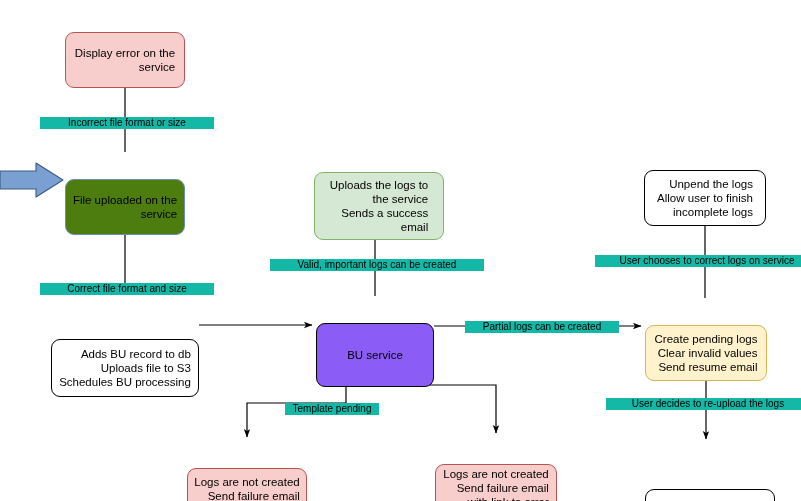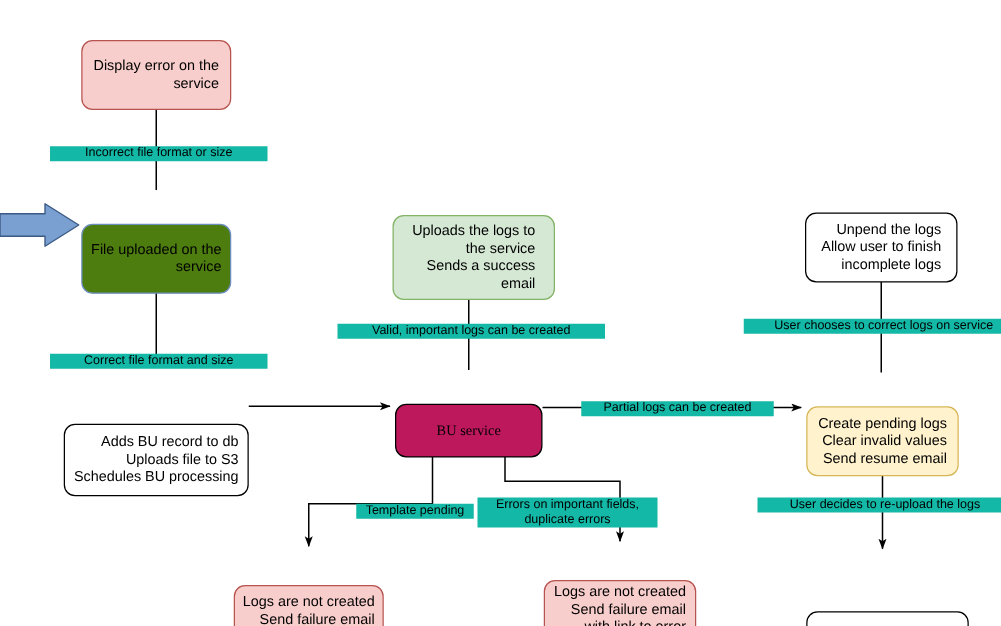--- a/index.html
+++ b/index.html
@@ -99,21 +99,21 @@
     <span>Adds BU record to db
 Uploads file to S3
 Schedules BU processing</span>
   </div>
   <div class="node" style="left: 314px; top: 145px; width: 130px; height: 68px; background: rgb(213, 232, 212); border-color: rgb(130, 179, 102);">
     <span>Uploads the logs to
 the service
 Sends a success
 email</span>
   </div>
-  <div class="node" style="left: 316px; top: 296px; width: 118px; height: 43px; background: #be185d; border-color: rgb(0, 0, 0); font-family: Liberation Serif, serif;">
+  <div class="node" style="left: 316px; top: 296px; width: 118px; height: 64px; background: #8b5cf6; border-color: rgb(0, 0, 0);">
     <span>BU service</span>
   </div>
   <div class="node" style="left: 644px; top: 143px; width: 122px; height: 56px; background: rgb(255, 255, 255); border-color: rgb(0, 0, 0);">
     <span>Unpend the logs
 Allow user to finish
 incomplete logs</span>
   </div>
   <div class="node" style="left: 645px; top: 298px; width: 122px; height: 56px; background: rgb(255, 242, 204); border-color: rgb(214, 182, 86);">
     <span>Create pending logs
 Clear invalid values
@@ -134,17 +134,15 @@
     <span>Mark choice as re-
 upload</span>
   </div>
 
   <div class="edge-label" style="width: 170px; left: 40px; top: 117px;">Incorrect file format or size</div>
   <div class="edge-label" style="width: 170px; left: 40px; top: 263px; margin-top: 20px;">Correct file format and size</div>
   <div class="edge-label" style="width: 210px; left: 270px; top: 259px;">Valid, important logs can be created</div>
   <div class="edge-label" style="width: 150px; left: 465px; top: 321px;">Partial logs can be created</div>
   <div class="edge-label" style="width: 220px; left: 595px; top: 255px;">User chooses to correct logs on service</div>
   <div class="edge-label" style="width: 90px; left: 285px; top: 403px;">Template pending</div>
-  <div class="edge-label" style="width: 140px; left: 382px; top: 398px;">Errors on important fields,
-duplicate errors</div>
   <div class="edge-label" style="width: 200px; left: 606px; top: 398px;">User decides to re-upload the logs</div>
 
 </div>
 
 </body></html>

